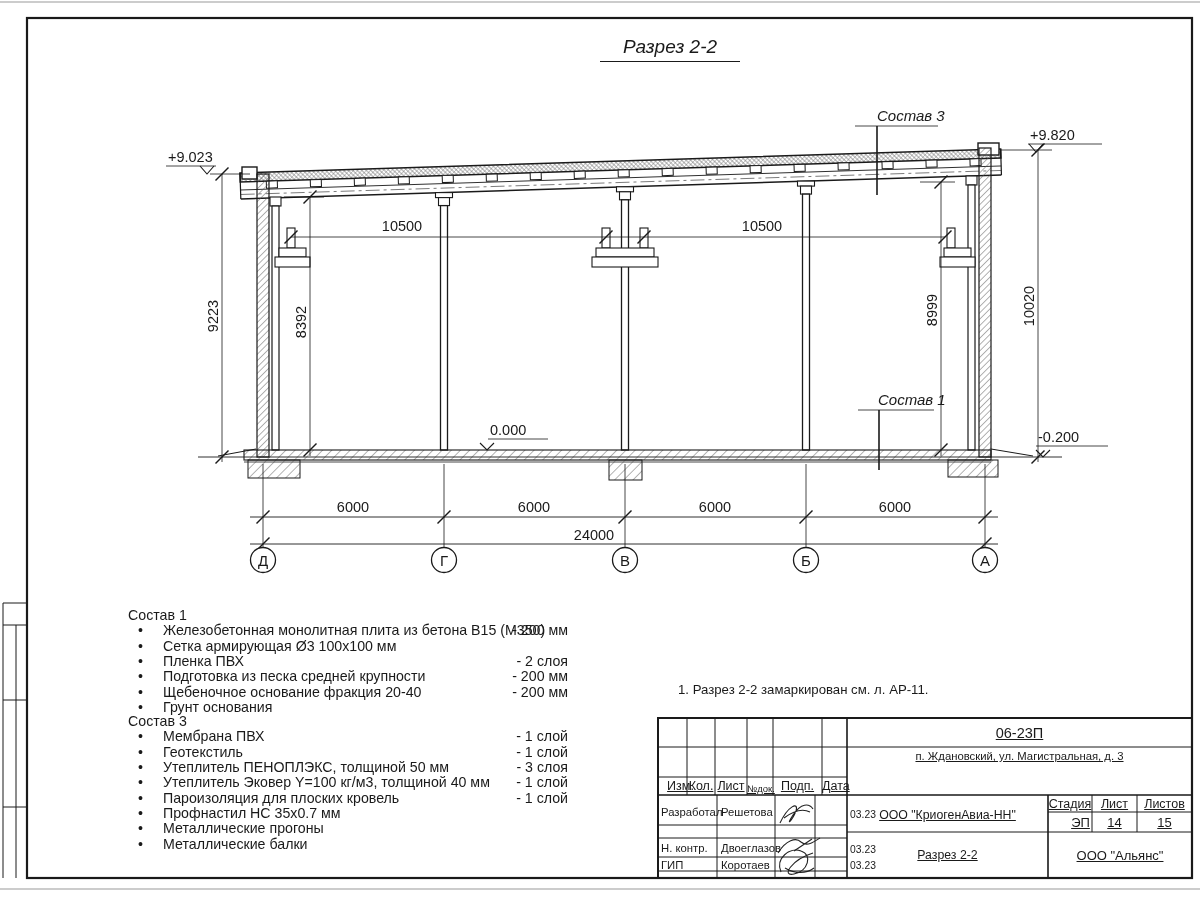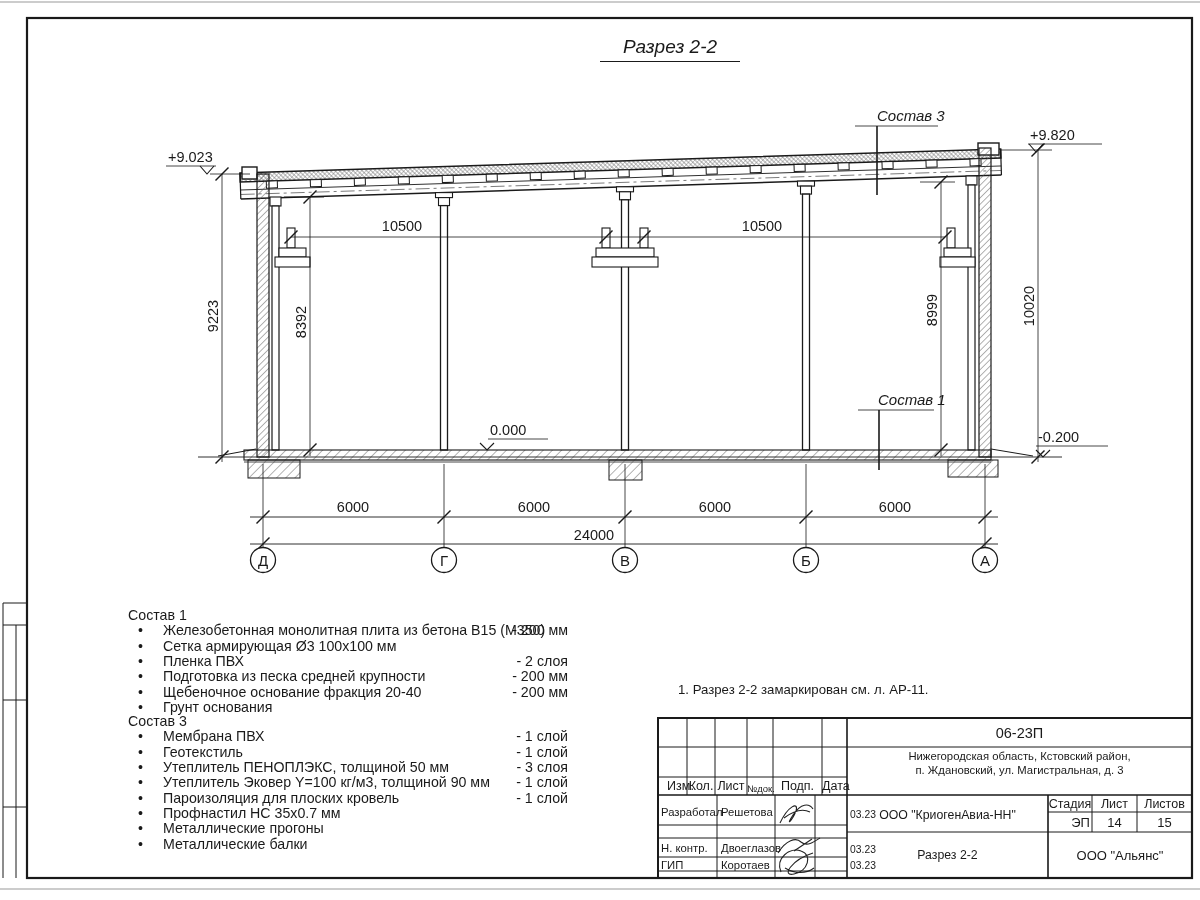--- a/index.html
+++ b/index.html
@@ -12,21 +12,21 @@
   .callout{font-size:15px;font-style:italic;fill:#1a1a1a;}
   #sheet-title{left:600px;top:36px;width:140px;text-align:center;font-size:19px;
                font-style:italic;border-bottom:1.4px solid #1a1a1a;padding-bottom:3px;}
   .comp{left:128px;width:440px;font-size:14.2px;line-height:15.35px;}
   .comp-title{position:relative;}
   .comp-item{position:relative;height:15.35px;}
   .comp-item .b{position:absolute;left:10px;}
   .comp-item .t{position:absolute;left:35px;white-space:nowrap;}
   .comp-item .v{position:absolute;left:0;width:440px;text-align:right;white-space:nowrap;}
   #note{left:658px;top:682px;font-size:13.2px;margin-left:20px;}
-  .tb{font-size:12.5px;text-align:center;}
+  .tb{font-size:12.5px;text-align:center;text-decoration:underline;}
   .tbs{font-size:11.3px;white-space:nowrap;}
   .tbd{font-size:10.3px;text-align:center;width:32px;padding-left:32px;}
 </style>
 </head>
 <body>
 
 <svg class="abs" style="left:0;top:0" width="1200" height="900" viewBox="0 0 1200 900">
   <defs>
     <pattern id="h1" width="4.5" height="4.5" patternUnits="userSpaceOnUse" patternTransform="rotate(45)">
       <line x1="0" y1="0" x2="0" y2="4.5" stroke="#555" stroke-width="0.9"></line>
@@ -282,21 +282,21 @@
       <span class="t">Геотекстиль</span>
       <span class="v">- 1 слой</span>
     </div>
   <div class="comp-item">
       <span class="b">•</span>
       <span class="t">Утеплитель ПЕНОПЛЭКС, толщиной 50 мм</span>
       <span class="v">- 3 слоя</span>
     </div>
   <div class="comp-item">
       <span class="b">•</span>
-      <span class="t">Утеплитель Эковер Y=100 кг/м3, толщиной 90 мм</span>
+      <span class="t">Утеплитель Эковер Y=100 кг/м3, толщиной 40 мм</span>
       <span class="v">- 1 слой</span>
     </div>
   <div class="comp-item">
       <span class="b">•</span>
       <span class="t">Пароизоляция для плоских кровель</span>
       <span class="v">- 1 слой</span>
     </div>
   <div class="comp-item">
       <span class="b">•</span>
       <span class="t">Профнастил НС 35х0.7 мм</span>
@@ -318,21 +318,20 @@
 
 <div class="abs tb" style="left:658px;top:779px;width:45px">Изм.</div>
 <div class="abs tb" style="left:687px;top:779px;width:28px">Кол.</div>
 <div class="abs tb" style="left:715px;top:779px;width:32px">Лист</div>
 <div class="abs tb" style="left:747px;top:783px;width:26px;font-size:9.5px">№док.</div>
 <div class="abs tb" style="left:773px;top:779px;width:49px">Подп.</div>
 <div class="abs tb" style="left:822px;top:779px;width:25px">Дата</div>
 
 <div class="abs tb" style="left:847px;top:725px;width:345px;font-size:14.5px">06-23П</div>
 <div class="abs tb" style="left:847px;top:750px;width:345px;font-size:11.3px;line-height:13.8px">
-  <div>Нижегородская область, Кстовский район,</div>
   <div>п. Ждановский, ул. Магистральная, д. 3</div>
 </div>
 
 <div class="abs tbs" style="left:661px;top:806px">Разработал</div>
 <div class="abs tbs" style="left:721px;top:806px">Решетова</div>
 <div class="abs tbd" style="left:815px;top:809px">03.23</div>
 <div class="abs tbs" style="left:661px;top:842px">Н. контр.</div>
 <div class="abs tbs" style="left:721px;top:842px">Двоеглазов</div>
 <div class="abs tbd" style="left:815px;top:844px">03.23</div>
 <div class="abs tbs" style="left:661px;top:859px">ГИП</div>

